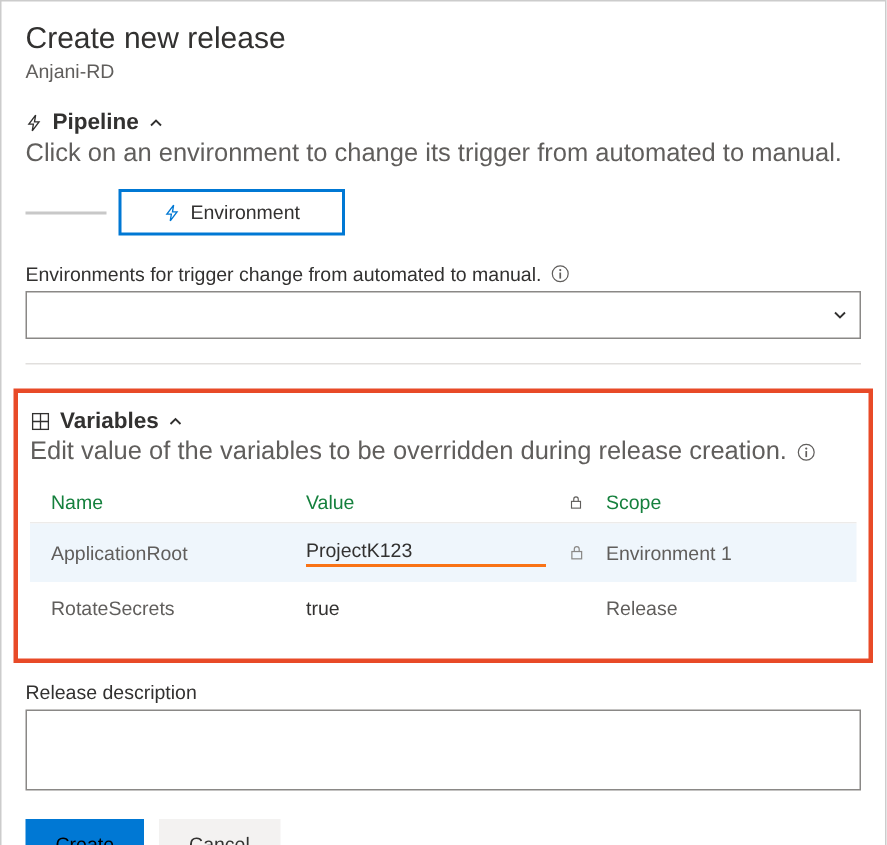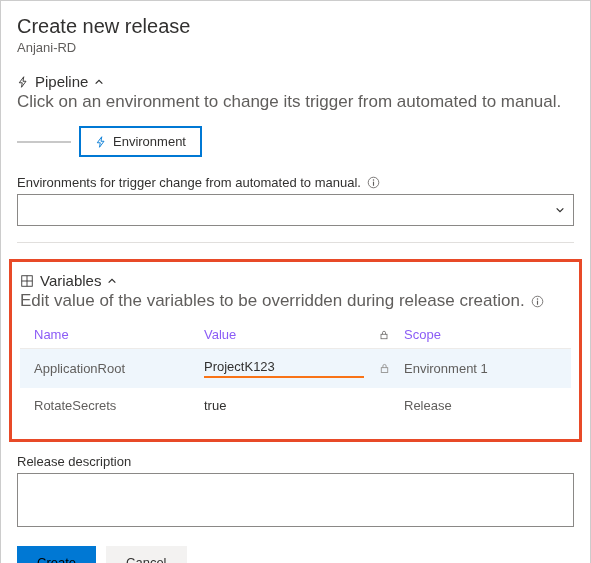--- a/index.html
+++ b/index.html
@@ -9,35 +9,35 @@
       color: #323130;
       background: #fff;
       width: 591px;
       padding: 14px 16px;
       border: 1px solid #ccc;
     }
     h1 { font-size: 20px; font-weight: 400; margin-bottom: 2px; }
     .subtitle { font-size: 13px; color: #605e5c; margin-bottom: 18px; }
 
     .section-header { display: flex; align-items: center; gap: 6px; margin-bottom: 2px; }
-    .section-title { font-size: 15px; font-weight: 400; }
+    .section-title { font-size: 15px; font-weight: 700; }
     .section-desc { font-size: 17px; color: #605e5c; margin-bottom: 10px; display:flex; align-items:center; gap:6px;}
 
     .icon { display: inline-flex; align-items: center; justify-content: center; }
     .chevron { width: 10px; height: 10px; }
     .info-icon svg { width: 13px; height: 13px; }
 
     
     .pipeline-graph { display: flex; align-items: center; margin: 14px 0 18px 0; }
     .artifact-node {
       width: 54px; height: 1px; border-top: 2px solid #c8c8c8;
     }
     .env-node {
       border: 2px solid #0078d4;
-      padding: 6px 14px;
+      padding: 6px 28px;
       font-size: 13px;
       display: flex; align-items: center; gap: 6px;
       background: #fff;
       margin-left: 8px;
     }
     .env-node span.t { color: #323130; }
     .flash-icon svg { width: 12px; height: 12px; }
 
     .field-label { font-size: 13px; margin-bottom: 4px; display:flex; align-items:center; gap:6px;}
     .dropdown {
@@ -48,21 +48,21 @@
 
     .hr { border: none; border-top: 1px solid #e1dfdd; margin: 16px 0; }
 
     
     .variables-highlight {
       border: 3px solid #e84a28;
       padding: 10px 8px 16px 8px;
       margin: 0 -8px 12px -8px;
     }
     .var-table { width: 100%; margin-top: 10px; font-size: 13px; }
-    .var-head { display: grid; grid-template-columns: 170px 160px 40px 1fr; padding: 6px 14px; color: #8b5cf6; border-bottom: 1px solid #edebe9; align-items:center;}
+    .var-head { display: grid; grid-template-columns: 170px 160px 40px 1fr; padding: 6px 14px; color: #15803d; border-bottom: 1px solid #edebe9; align-items:center;}
     .var-row { display: grid; grid-template-columns: 170px 160px 40px 1fr; padding: 10px 14px; align-items:center; }
     .var-row.selected { background: #eff6fc; }
     .var-row.selected .value-cell { border-bottom: 2px solid #f97316; padding-bottom: 2px; }
     .var-name { color: #605e5c; }
     .value-cell { font-size: 13px; }
     .lock-col { display:flex; justify-content:center; }
     .scope-cell { color: #605e5c; }
 
     .textarea {
       width: 100%; height: 54px; border: 1px solid #8a8886;

